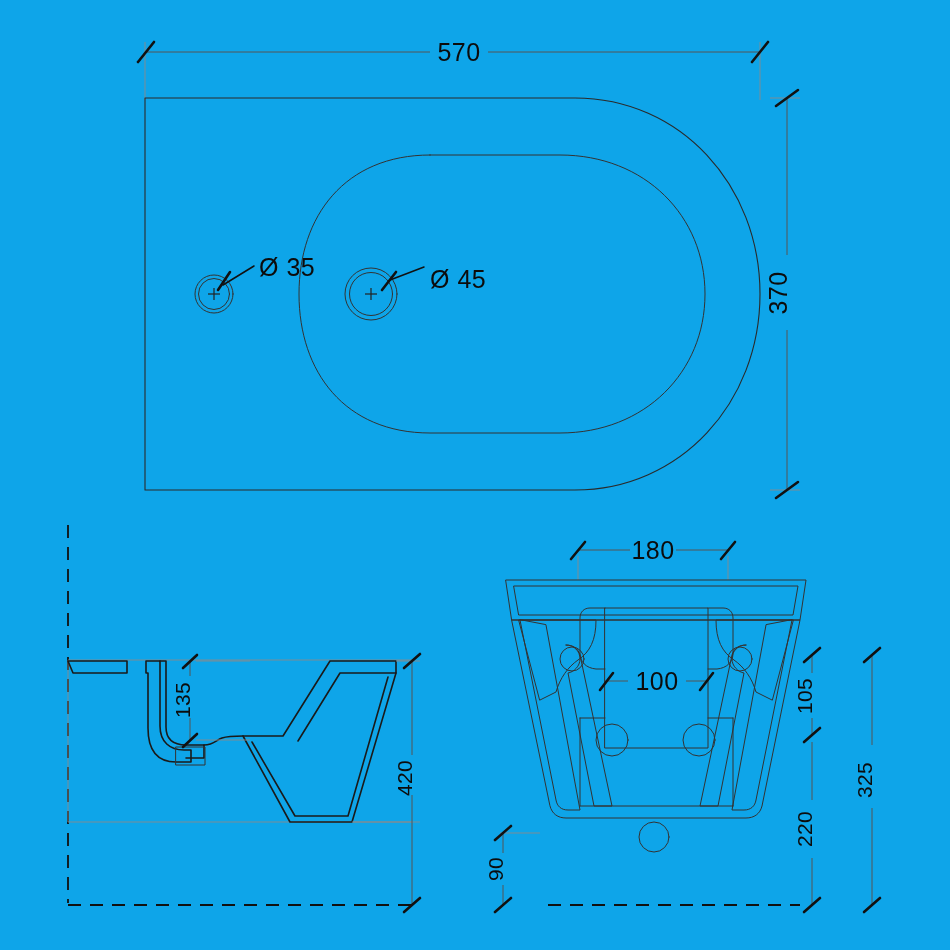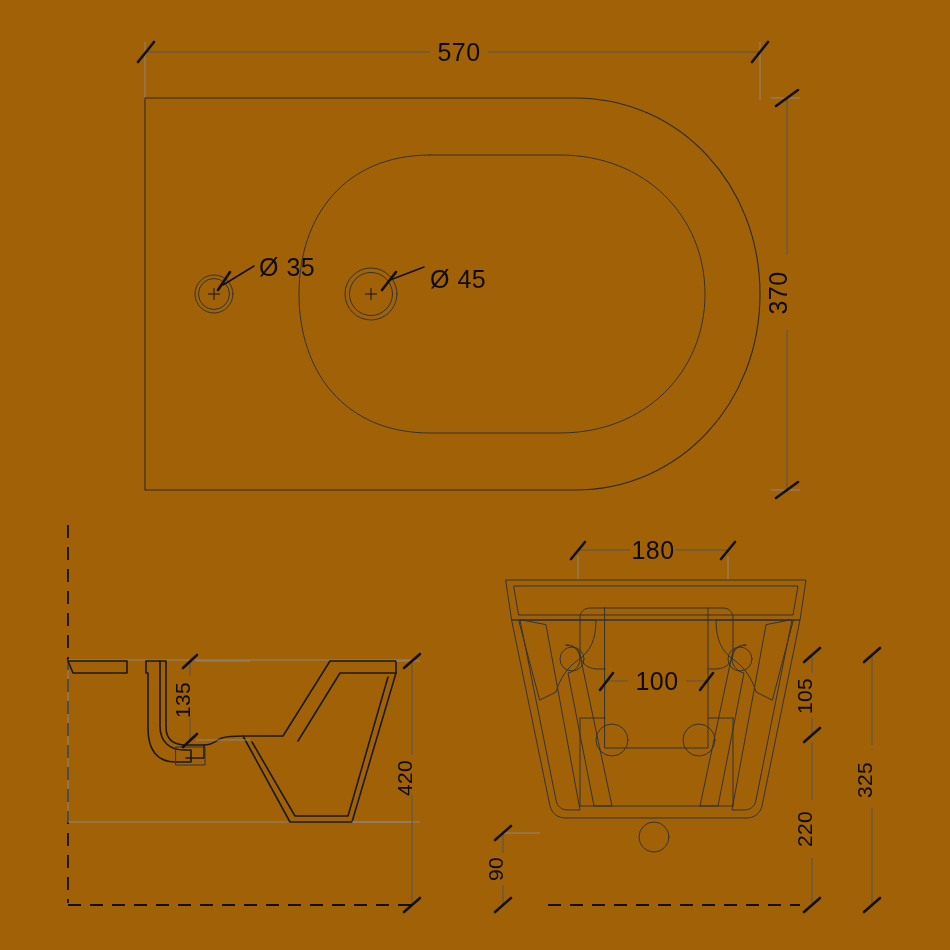--- a/index.html
+++ b/index.html
@@ -8,21 +8,21 @@
     padding: 0;
     background: #ffffff;
   }
   body {
     font-family: "Liberation Sans", sans-serif;
   }
   #sheet {
     position: relative;
     width: 950px;
     height: 950px;
-    background: #a16207;
+    background: #0ea5e9;
     overflow: hidden;
   }
   #sheet svg {
     display: block;
     width: 950px;
     height: 950px;
   }
   .obj {
     fill: none;
     stroke: #1a1a1a;

